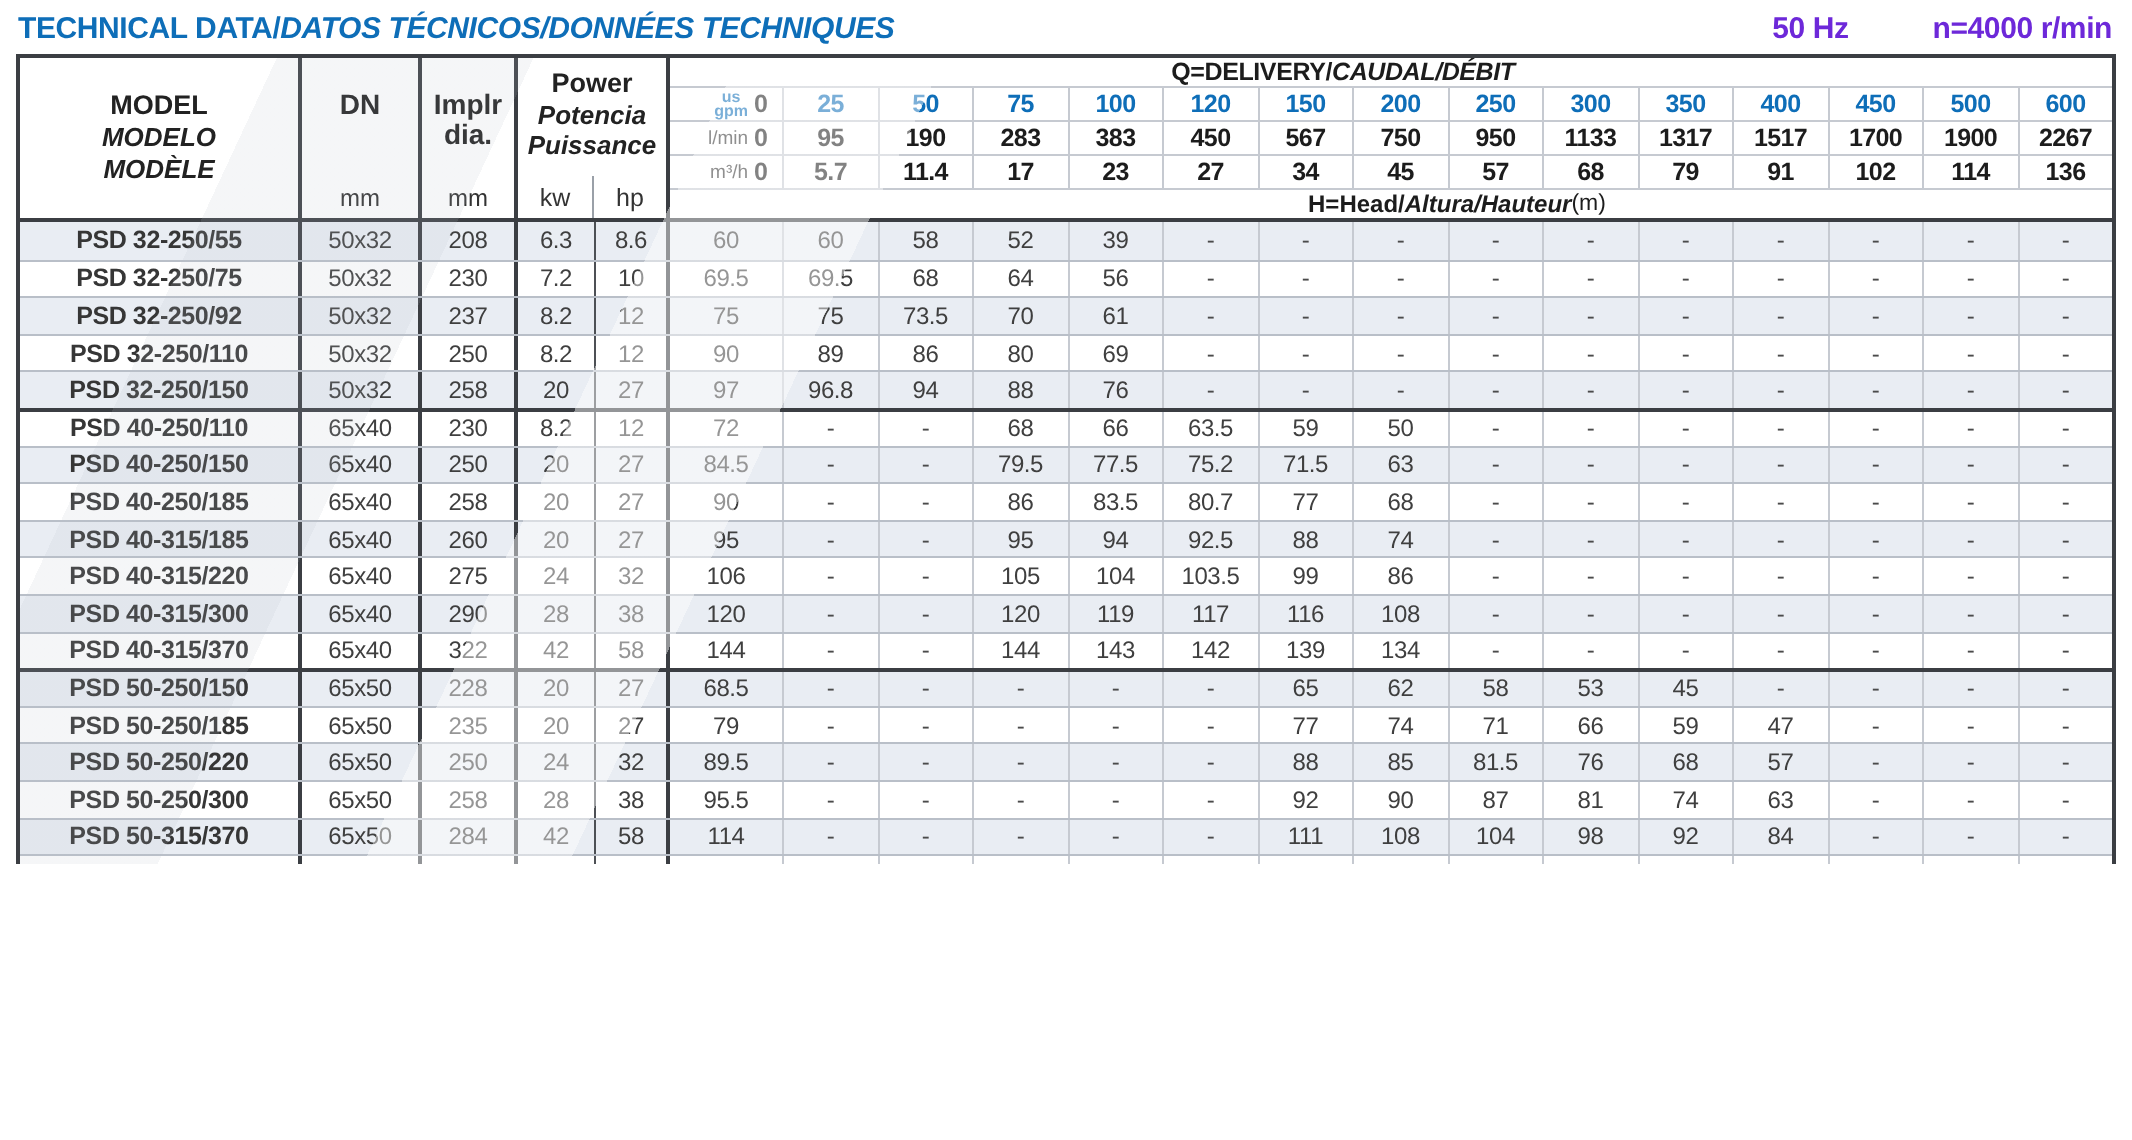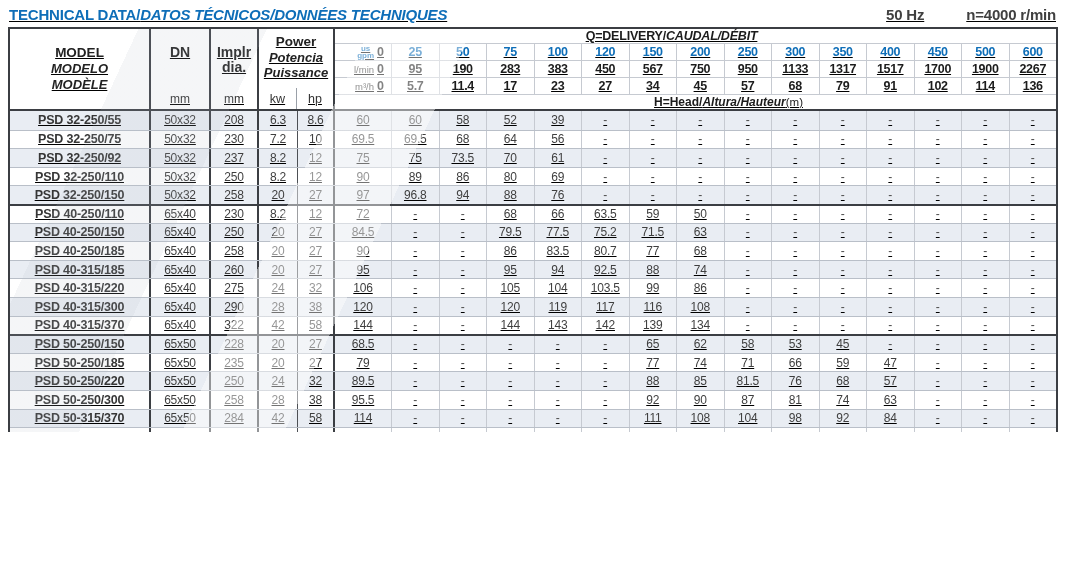--- a/index.html
+++ b/index.html
@@ -1,23 +1,23 @@
 <!DOCTYPE html>
 <html><head>
 <meta charset="utf-8">
 <style>
   * { margin:0; padding:0; box-sizing:border-box; }
   html,body { background:#fff; }
   .page { position:relative; width:1066px; height:432px; background:#fff;
-          font-family:"Liberation Sans", sans-serif; overflow:hidden;text-decoration:underline; }
+          font-family:"Liberation Sans", sans-serif; overflow:hidden; }
   .topbar { display:flex; justify-content:space-between; align-items:baseline;
             padding:6px 10px 0 9px; }
   .title { font-size:15px; font-weight:700; color:#0e6eb8; letter-spacing:-0.2px; white-space:nowrap; }
   .title .it { font-style:italic; }
-  .topright { display:flex; gap:42px; font-size:15px; font-weight:700; color:#404040; letter-spacing:-0.2px; }
+  .topright { display:flex; gap:42px; font-size:15px; font-weight:700; color:#6d28d9; letter-spacing:-0.2px; }
 
   .tbl { position:relative; margin:4px 8px 0 8px; width:1050px; border:2px solid #3b3e43; background:#fff; }
 
   
   .thead { display:flex; height:82px; border-bottom:2px solid #3b3e43; background:#fff; }
   .hcell { display:flex; flex-direction:column; align-items:center; }
   .h-model { width:141px; border-right:2px solid #3b3e43; justify-content:center; line-height:16px; }
   .h-model .b  { font-weight:700; font-size:13.5px; color:#222; }
   .h-model .bi { font-weight:700; font-style:italic; font-size:13px; color:#222; }
   .h-dn  { width:60px; border-right:2px solid #3b3e43; padding-top:16px; }

